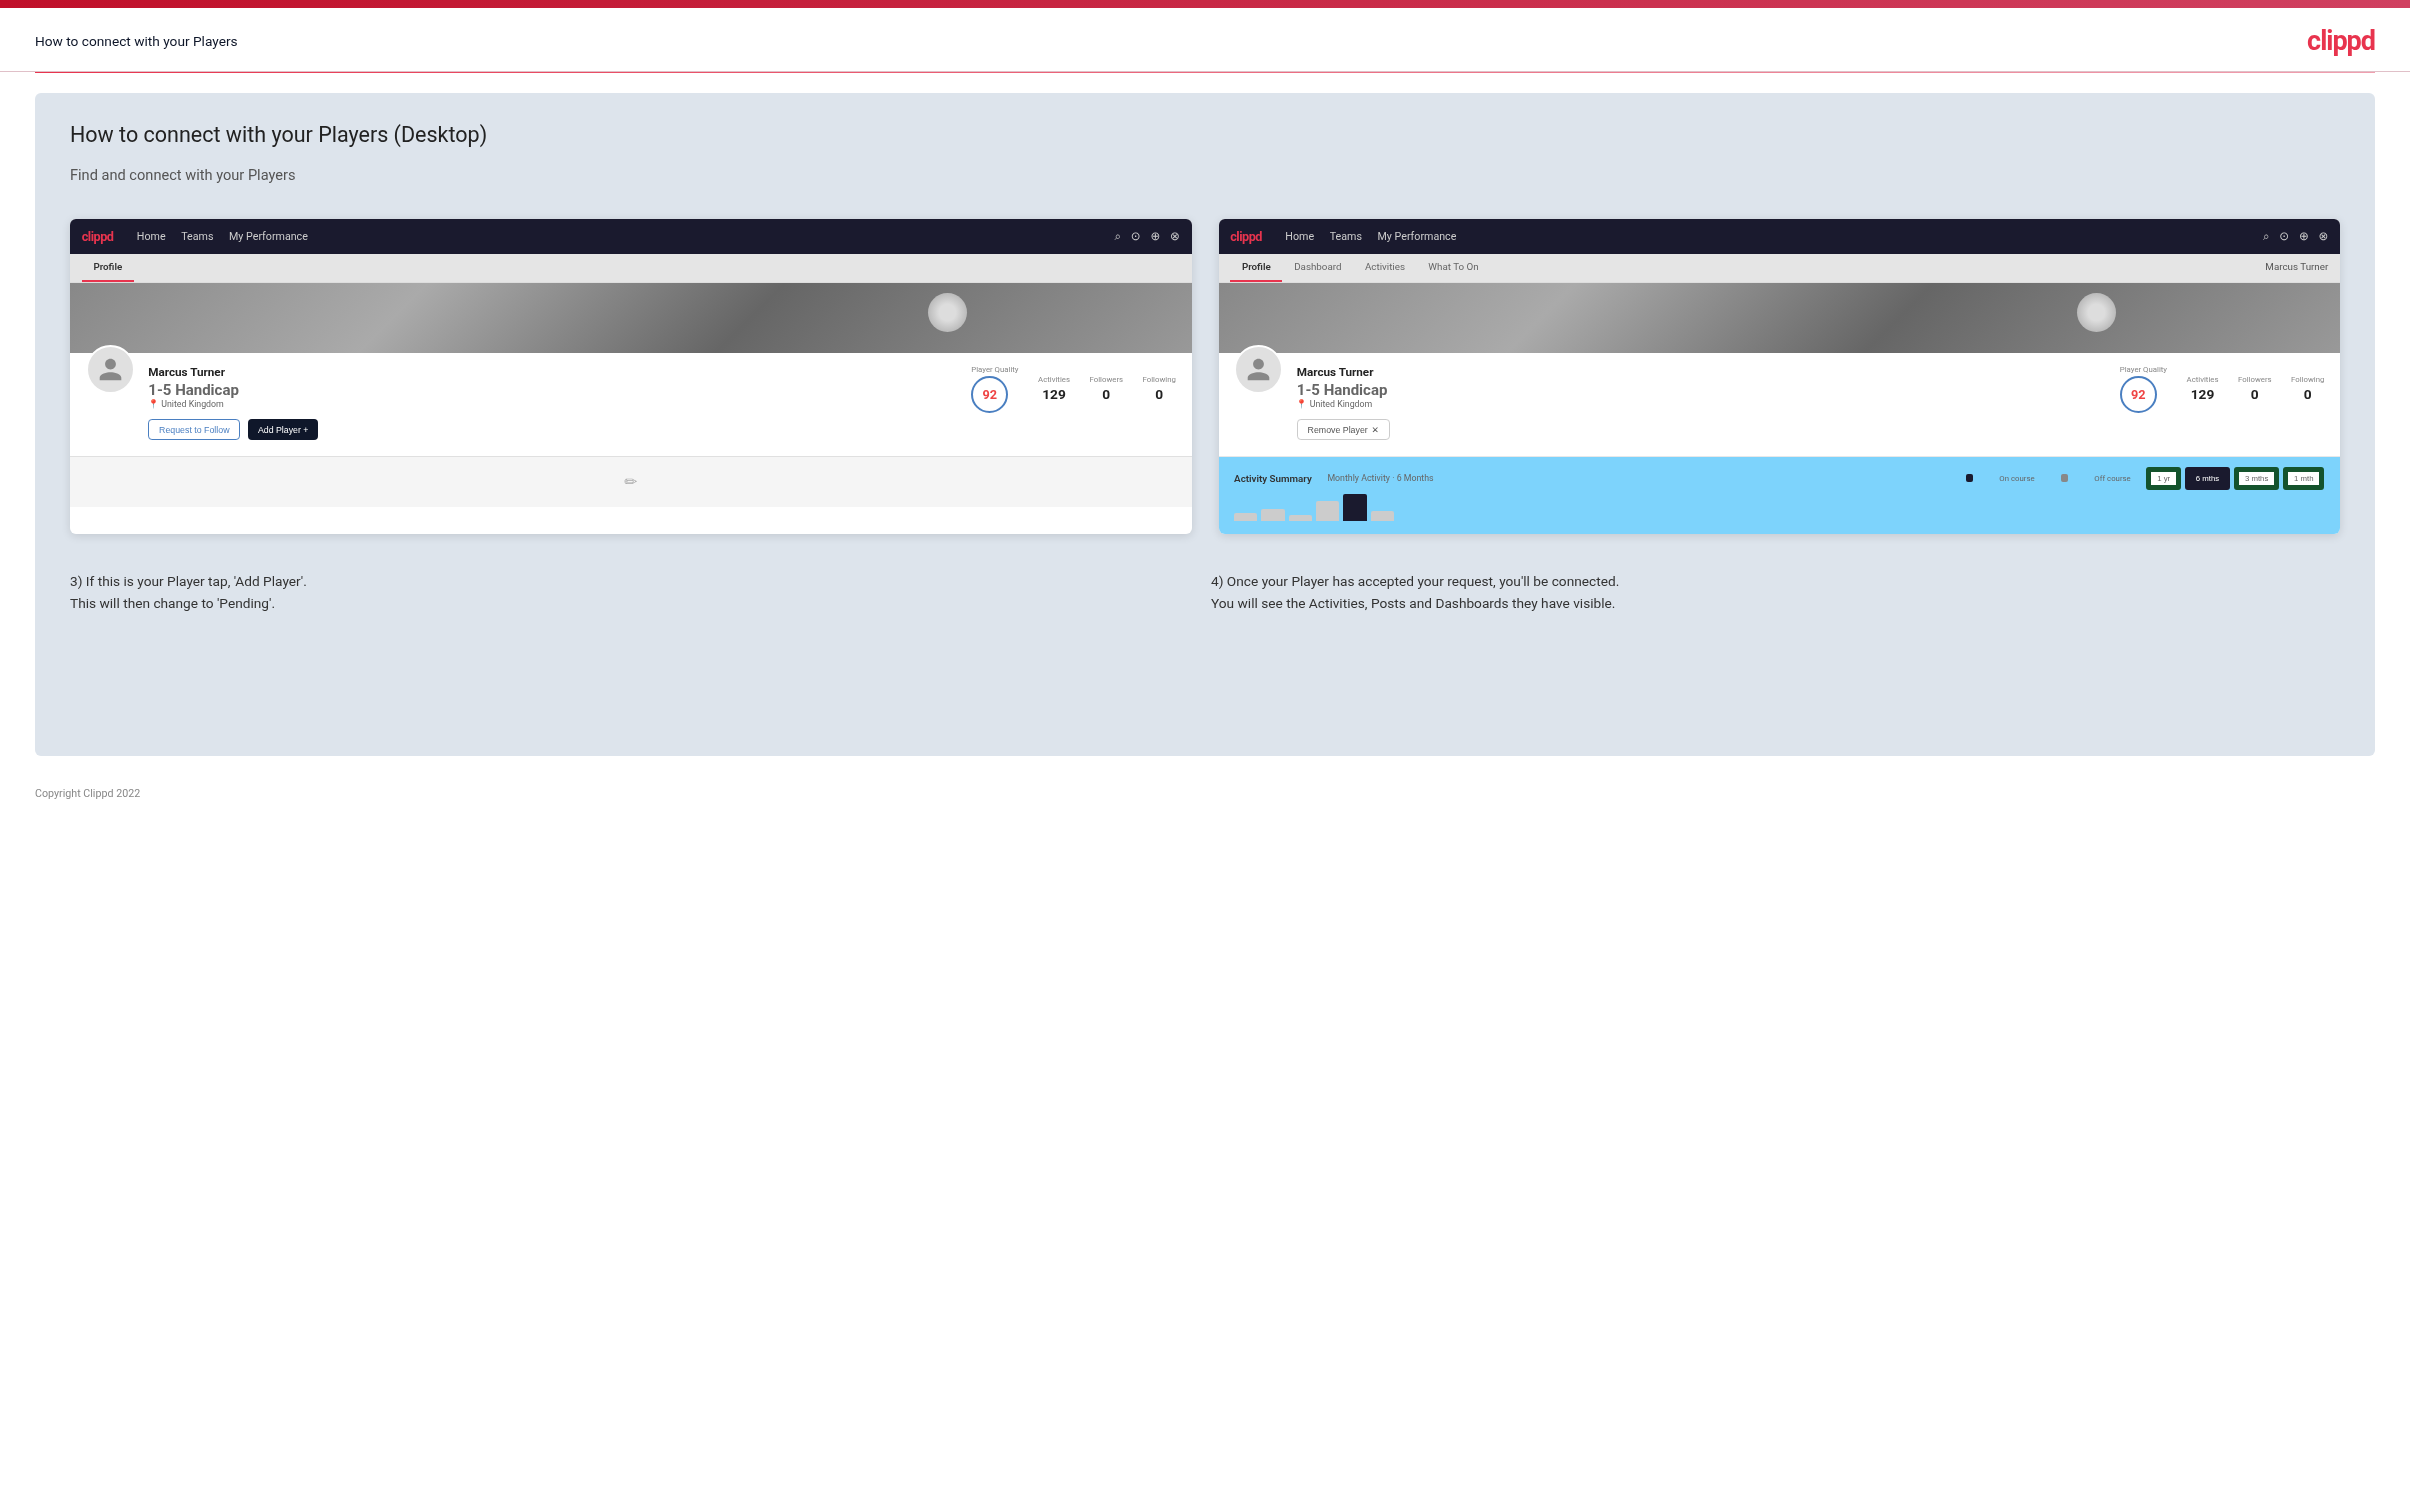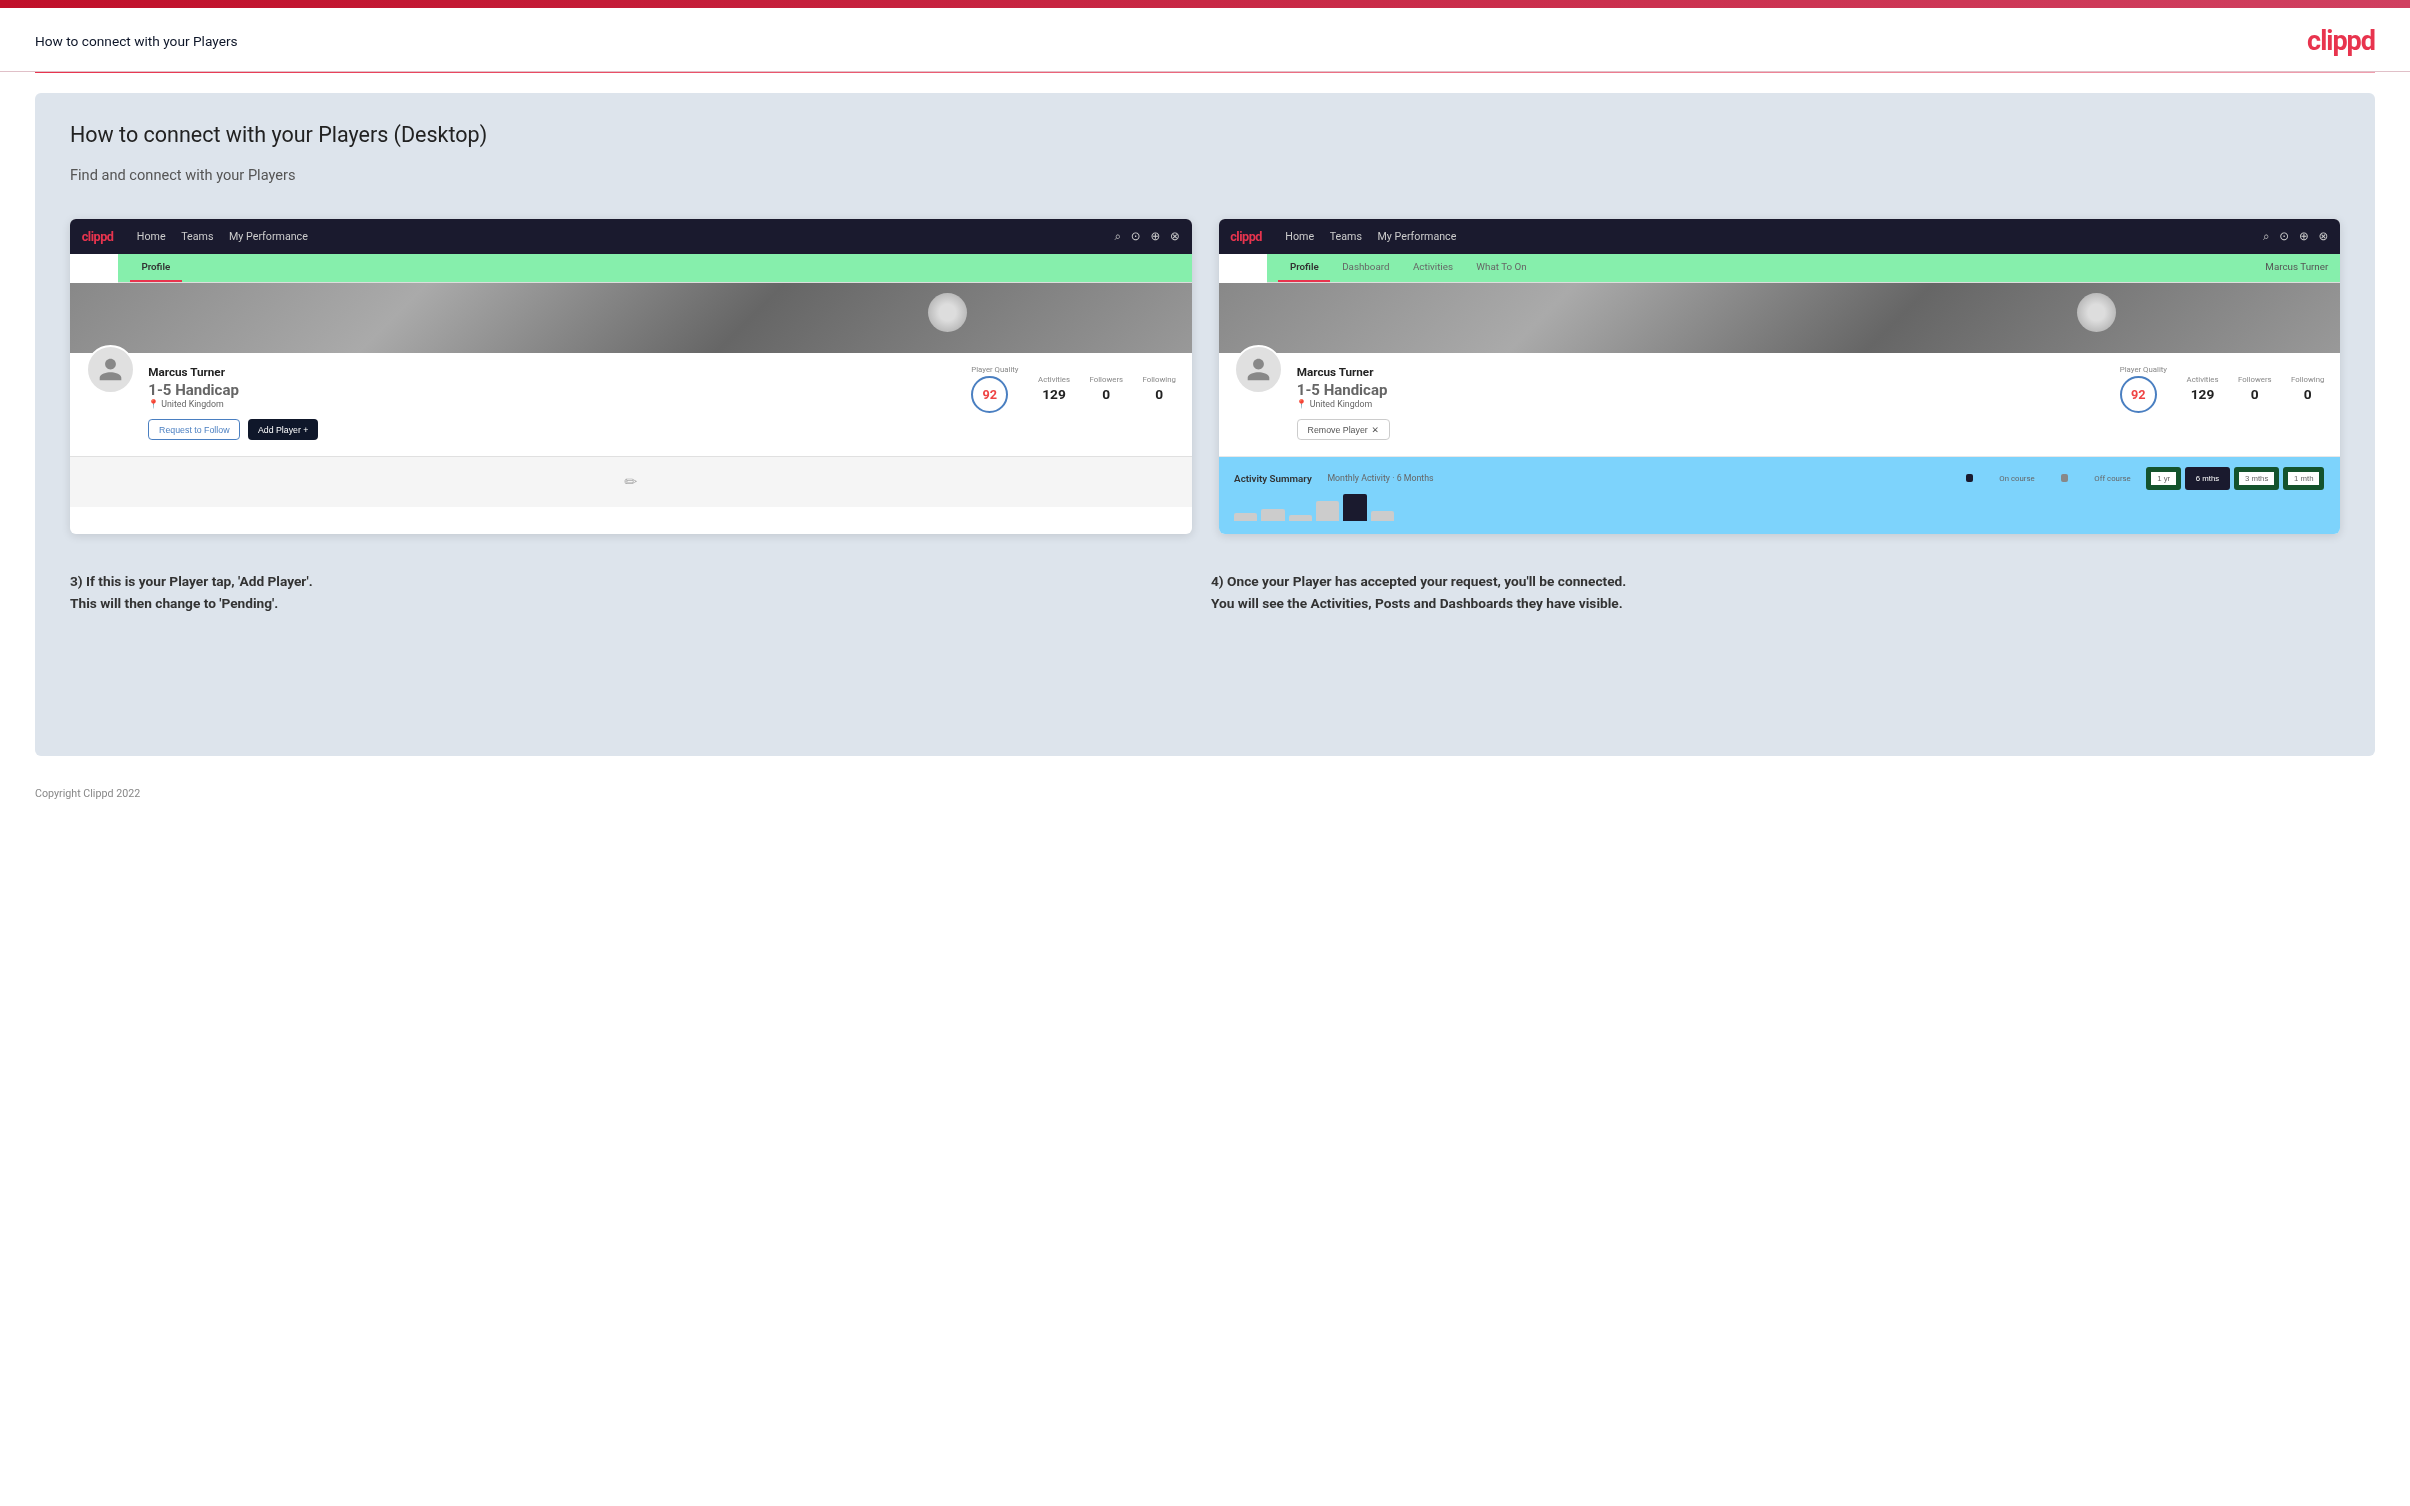--- a/index.html
+++ b/index.html
@@ -90,26 +90,25 @@
     }
     .app-nav-spacer { flex: 1; }
     .app-nav-icons {
       display: flex;
       gap: 9.8px;
       color: #ccc;
       font-size: 11.7px;
     }
 
     .app-tabs {
-      background: #86efac;
+      background: #e5e5e5;
       border-bottom: 1px solid #ddd;
       display: flex;
       gap: 0;
       padding: 0 11.7px;
-      margin-left: 48px;
     }
     .app-tab {
       font-size: 9.8px;
       padding: 7.8px 11.7px;
       color: #666;
       border-bottom: 2px solid transparent;
     }
     .app-tab.active {
       color: #333;
       border-bottom: 2px solid #e8344e;
@@ -332,21 +331,20 @@
     }
     .chart-bar {
       border-radius: 2px 2px 0 0;
     }
 
     
     .captions-row {
       display: flex;
       gap: 12px;
       margin-top: 7.8px;
-      font-weight: bold;
     }
     .caption-box {
       flex: 1;
       padding: 7.8px 0;
     }
     .caption-text {
       font-size: 13.7px;
       color: #333;
       line-height: 1.6;
     }

